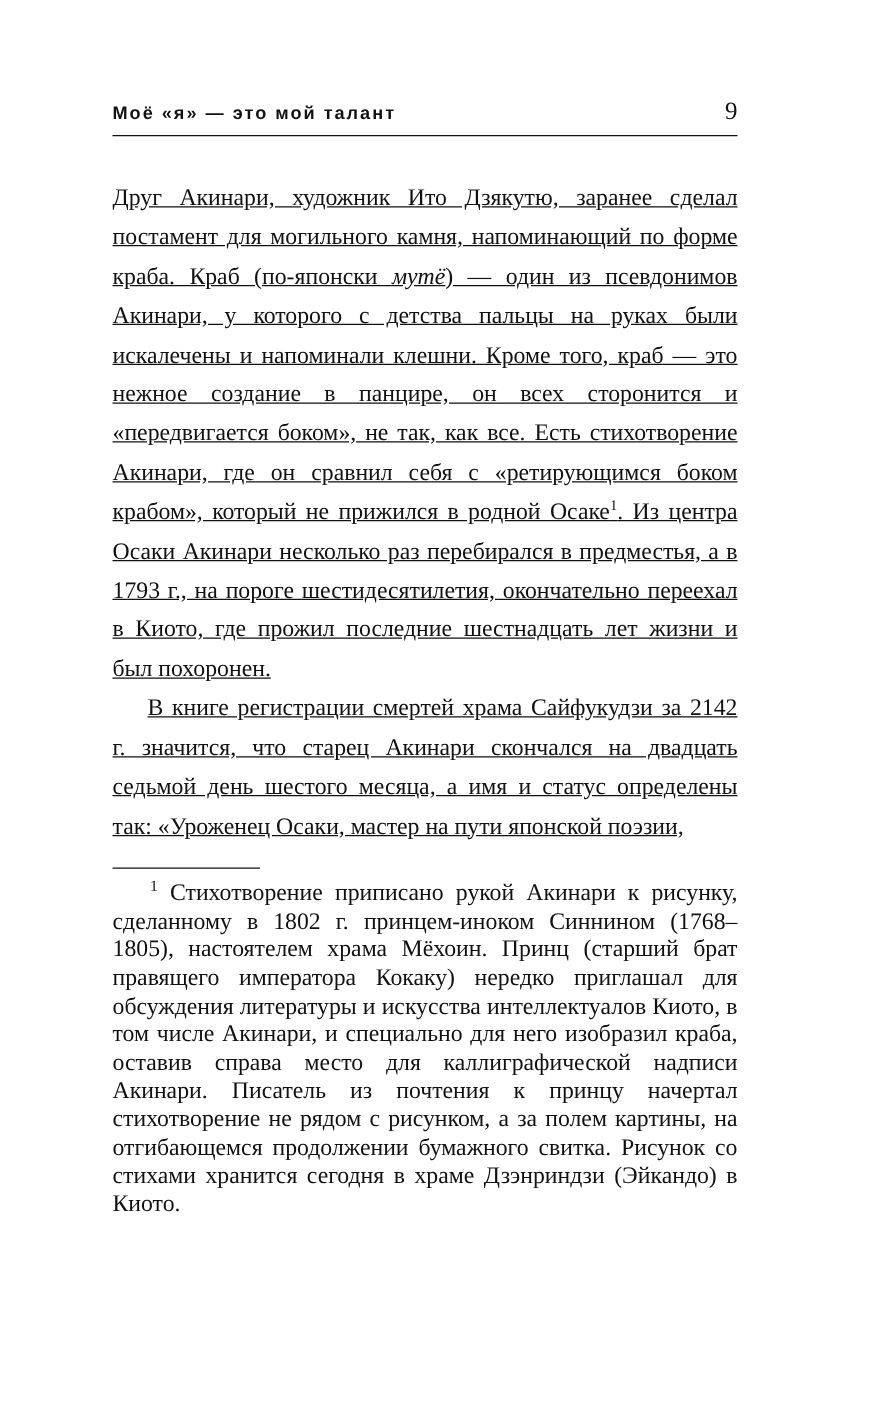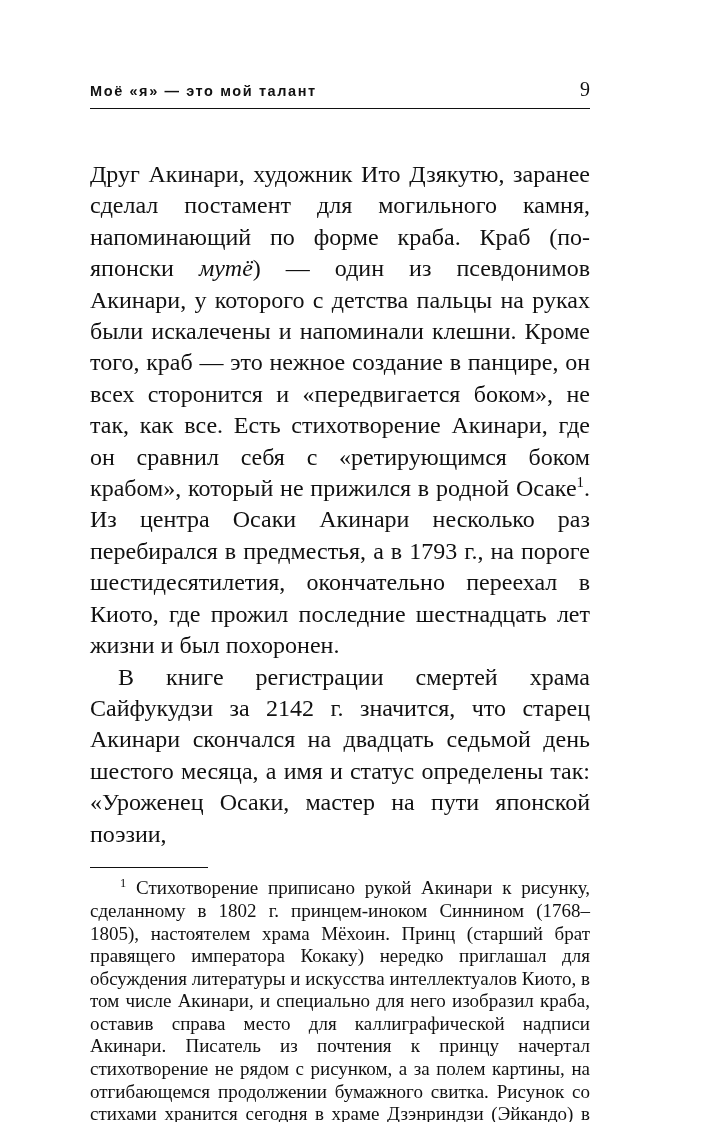--- a/index.html
+++ b/index.html
@@ -48,26 +48,27 @@
   }
   .runhead-folio {
     font-family: "Liberation Serif", serif;
     font-size: 20px;
     font-weight: normal;
     color: #111111;
     letter-spacing: 0px;
   }
   
   .body-text {
-    margin-top: 50px;
-    font-size: 24px;
+    margin-top: 34px;
+    font-size: 19px;
     line-height: 31.4px;
     text-align: justify;
     text-justify: inter-word;
     hyphens: manual;
+    text-decoration: underline;
   }
   .body-text p {
     margin: 0;
   }
   .body-text p.indent {
     text-indent: 28px;
   }
   .ital {
     font-style: italic;
   }

